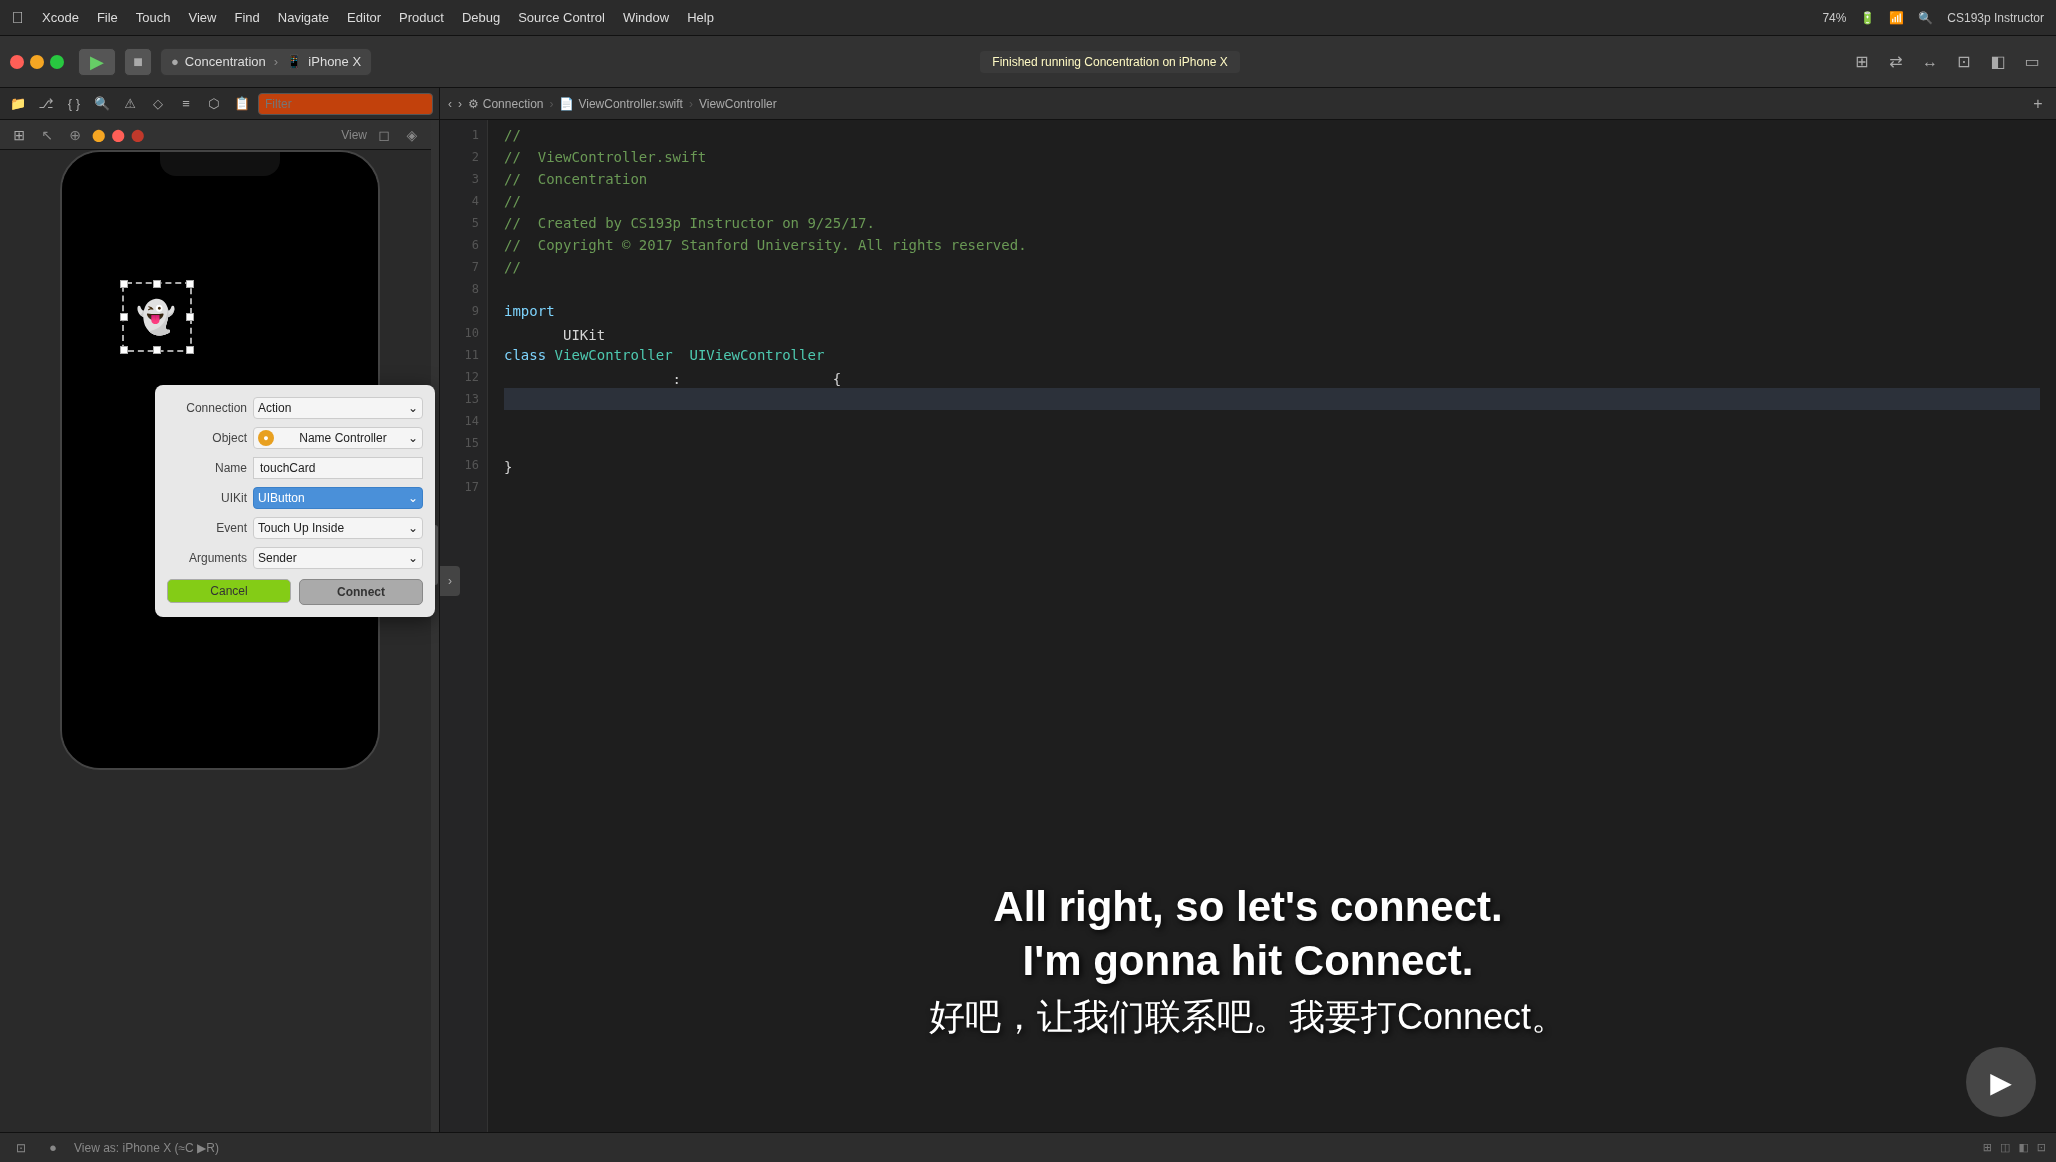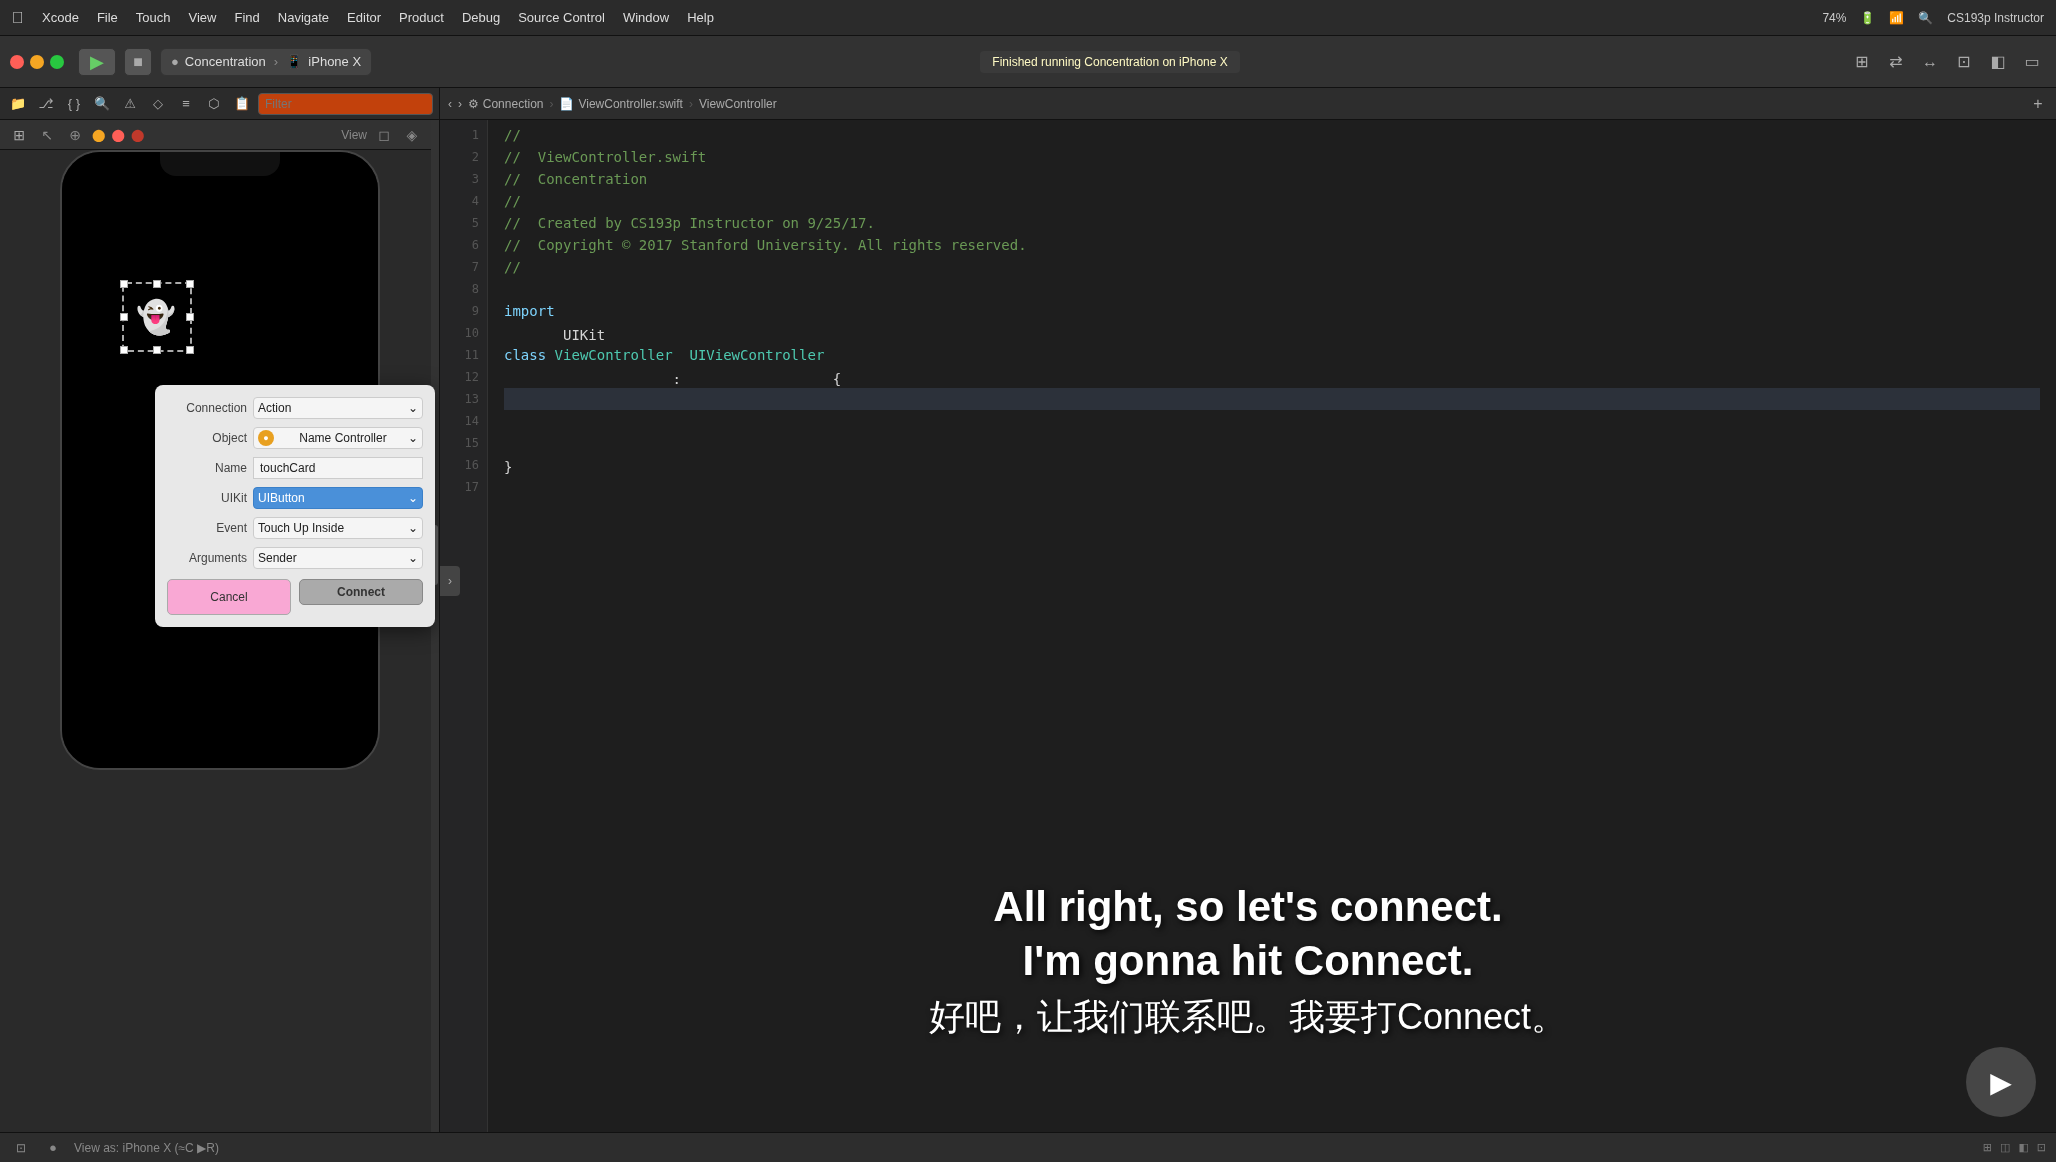--- a/index.html
+++ b/index.html
@@ -303,22 +303,22 @@
       color: #222;
     }
     .dialog-buttons {
       display: flex;
       gap: 8px;
       margin-top: 10px;
       justify-content: space-between;
     }
     .dialog-btn-cancel {
       flex: 1;
-      height: 36px;
-      background: #f9a8d4;
+      height: 24px;
+      background: #84cc16;
       border: 1px solid #aaa;
       border-radius: 5px;
       font-size: 12px;
       cursor: pointer;
       color: #333;
     }
     .dialog-btn-connect {
       flex: 1;
       height: 26px;
       background: #aaa;

